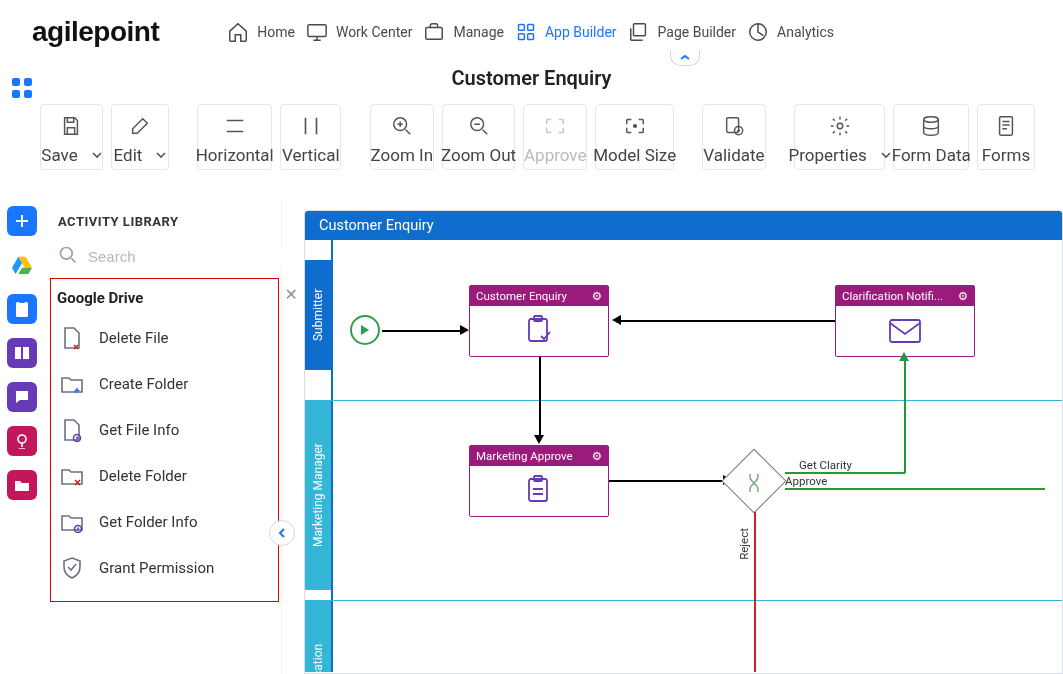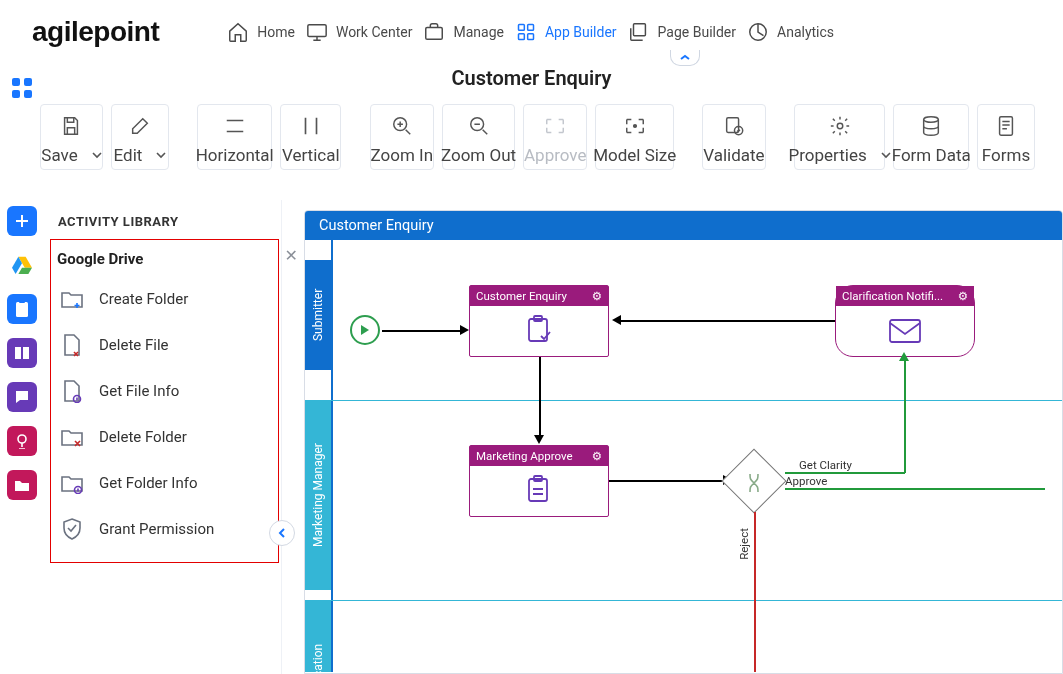--- a/index.html
+++ b/index.html
@@ -325,44 +325,51 @@
       </div>
     <div class="rail-item" style="background:#c2185b">
         <svg width="16" height="14" viewBox="0 0 16 14" fill="#fff">
           <path d="M1 3h5l2 2h7v8H1z"></path>
         </svg>
       </div>
   </div>
 
   <div class="libpanel">
     <div class="libhdr">ACTIVITY LIBRARY</div>
+    <div class="libsearch">
+      <span><svg width="20" height="20" viewBox="0 0 24 24" fill="none" stroke="#9aa1ab" stroke-width="2">
+            <circle cx="10" cy="10" r="7"></circle>
+            <path d="M21 21l-5-5"></path>
+          </svg></span>
+      <input placeholder="Search" style="">
+    </div>
 
     <div class="group">
       <div class="group-hdr">
         <span class="group-title">Google Drive</span>
       </div>
       <span class="group-close">✕</span>
 
+      <div class="activity">
+        <span class="aicon">
+            <svg width="22" height="24" viewBox="0 0 22 24" fill="none" stroke="#6b7280" stroke-width="1.6">
+              <path d="M4 2h9l5 5v15H4z"></path>
+              <path d="M13 19l4 4M17 19l-4 4" stroke="#c62828"></path>
+            </svg>
+          </span>
+        <span class="alabel">Delete File</span>
+      </div>
       <div class="activity">
         <span class="aicon">
             <svg width="24" height="22" viewBox="0 0 24 22" fill="none" stroke="#6b7280" stroke-width="1.6">
               <path d="M2 5h7l2 2h11v12H2z"></path>
               <path d="M17 15v5M14.5 17.5h5" stroke="#1976ff"></path>
             </svg>
           </span>
         <span class="alabel">Create Folder</span>
-      </div>
-      <div class="activity">
-        <span class="aicon">
-            <svg width="22" height="24" viewBox="0 0 22 24" fill="none" stroke="#6b7280" stroke-width="1.6">
-              <path d="M4 2h9l5 5v15H4z"></path>
-              <path d="M13 19l4 4M17 19l-4 4" stroke="#c62828"></path>
-            </svg>
-          </span>
-        <span class="alabel">Delete File</span>
       </div>
       <div class="activity">
         <span class="aicon">
             <svg width="22" height="24" viewBox="0 0 22 24" fill="none" stroke="#6b7280" stroke-width="1.6">
               <path d="M4 2h9l5 5v15H4z"></path>
               <circle cx="16" cy="20" r="3.5" stroke="#673ab7"></circle>
               <path d="M16 18.5v3" stroke="#673ab7"></path>
             </svg>
           </span>
         <span class="alabel">Get File Info</span>
@@ -430,21 +437,21 @@
             </div>
           <div class="task-body">
               <svg width="34" height="34" viewBox="0 0 34 34" fill="none" stroke="#673ab7" stroke-width="1.8">
                 <rect x="7" y="5" width="18" height="22" rx="2"></rect>
                 <rect x="12" y="2" width="8" height="5" rx="1"></rect>
                 <path d="M19 22l3 3 6-7" stroke="#673ab7"></path>
               </svg>
             </div>
         </div>
 
-        <div class="task" style="left:530px; top:45px;border-radius:18px;">
+        <div class="task" style="left:530px; top:45px;">
           <div class="task-hdr">
               <span>Clarification Notifi...</span>
               <span>⚙</span>
             </div>
           <div class="task-body">
               <svg width="36" height="28" viewBox="0 0 36 28" fill="none" stroke="#673ab7" stroke-width="1.8">
                 <rect x="3" y="3" width="30" height="22" rx="2"></rect>
                 <path d="M3 6l15 11L33 6"></path>
               </svg>
             </div>

